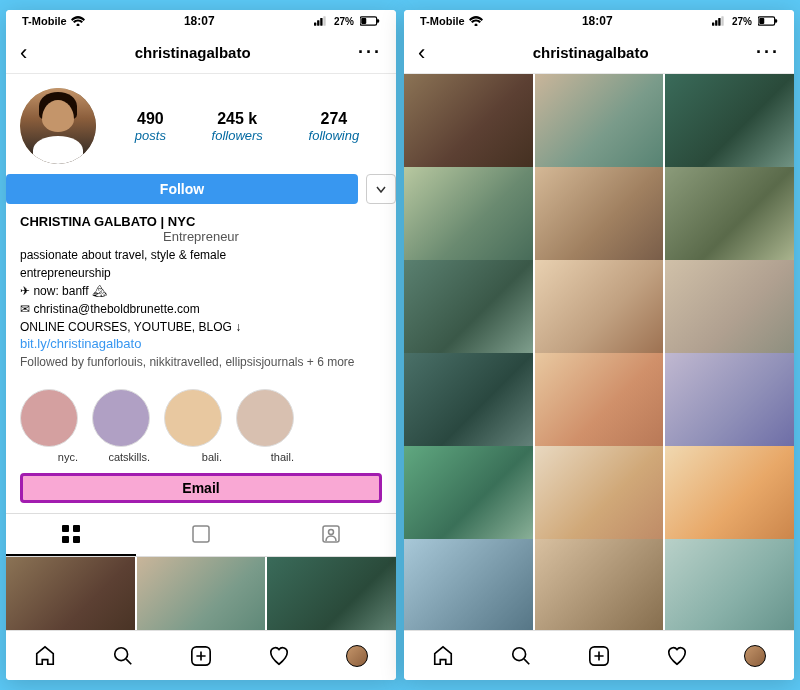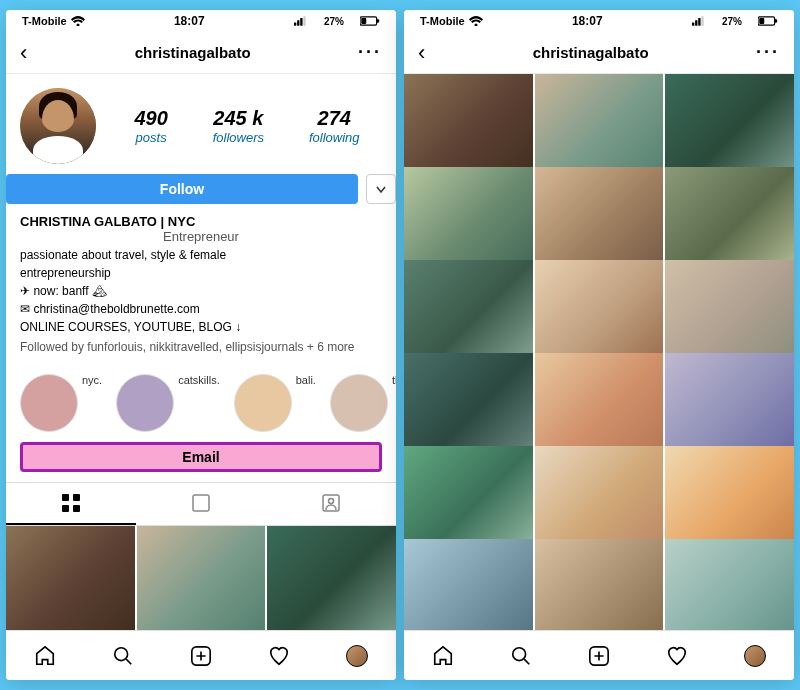--- a/index.html
+++ b/index.html
@@ -32,21 +32,21 @@
       background: #fff;
       display: flex;
       align-items: center;
       justify-content: space-between;
       padding: 0 16px;
       font-size: 11px;
       font-weight: 600;
       flex-shrink: 0;
     }
     .status-left { display: flex; align-items: center; gap: 4px; }
-    .status-right { display: flex; align-items: center; gap: 16px; font-size: 10px; }
+    .status-right { display: flex; align-items: center; gap: 6px; font-size: 10px; }
 
     
     .top-nav {
       height: 42px;
       display: flex;
       align-items: center;
       justify-content: space-between;
       padding: 0 14px;
       border-bottom: 1px solid #e8e8e8;
       flex-shrink: 0;
@@ -122,21 +122,21 @@
     .stats-row {
       display: flex;
       flex: 1;
       justify-content: space-around;
     }
     .stat-item {
       display: flex;
       flex-direction: column;
       align-items: center;
     }
-    .stat-number { font-size: 20px; font-weight: 700; font-style: italic; }
+    .stat-number { font-size: 16px; font-weight: 700; }
     .stat-label { font-size: 13px; color: #0369a1; font-style: italic; }
 
     
     .buttons-row {
       display: flex;
       align-items: center;
       gap: 8px;
       padding: 0 0 10px;
     }
     .follow-btn {
@@ -176,22 +176,22 @@
     
     .highlights-row {
       display: flex;
       gap: 14px;
       padding: 10px 14px;
       overflow-x: auto;
     }
     .highlights-row::-webkit-scrollbar { display: none; }
     .highlight-item {
       display: flex;
-      flex-direction: row;
-      align-items: flex-start;
+      flex-direction: column;
+      align-items: flex-end;
       gap: 4px;
     }
     .highlight-circle {
       width: 58px;
       height: 58px;
       border-radius: 50%;
       border: 1px solid #ddd;
     }
     .highlight-label { font-size: 11px; color: #333; text-align: center; }
 
@@ -382,20 +382,21 @@
     <div class="bio-section">
       <div class="bio-name">CHRISTINA GALBATO | NYC</div>
       <div class="bio-tagline">Entrepreneur</div>
       <div class="bio-text">
         <span>passionate about travel, style &amp; female</span><br>
         <span>entrepreneurship</span><br>
         <span>✈ now: banff 🏔</span><br>
         <span>✉ christina@theboldbrunette.com</span><br>
         <span>ONLINE COURSES, YOUTUBE, BLOG ↓</span>
       </div>
+      <div class="bio-link">bit.ly/christinagalbato</div>
       <div class="bio-followers">Followed by funforlouis, nikkitravelled, ellipsisjournals + 6 more</div>
     </div>
 
     <div class="highlights-row">
       <div class="highlight-item">
         <div class="highlight-circle swatch-nyc"></div>
         <span class="highlight-label">nyc.</span>
       </div>
       <div class="highlight-item">
         <div class="highlight-circle swatch-catskills"></div>

